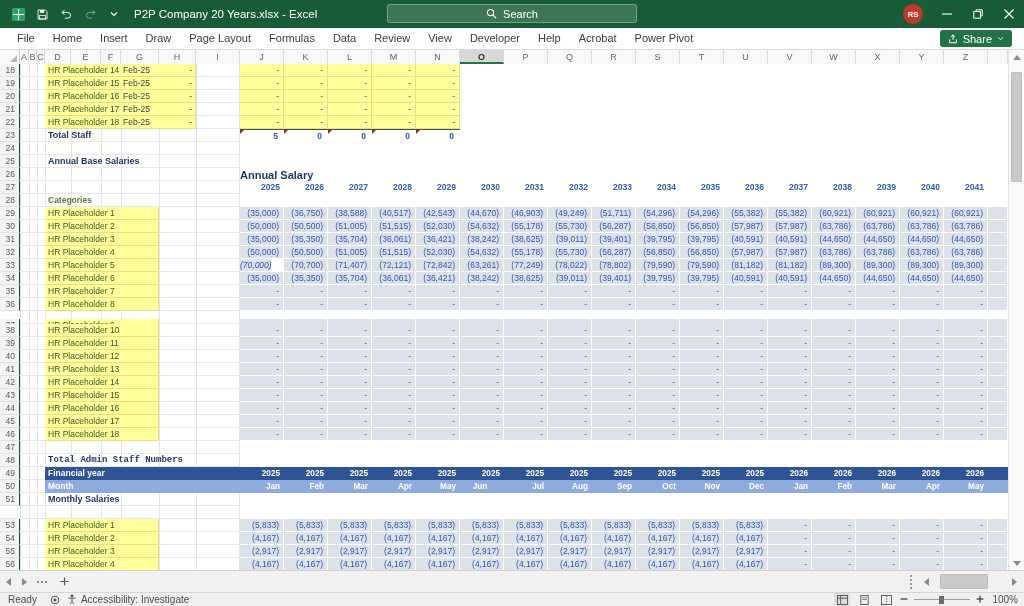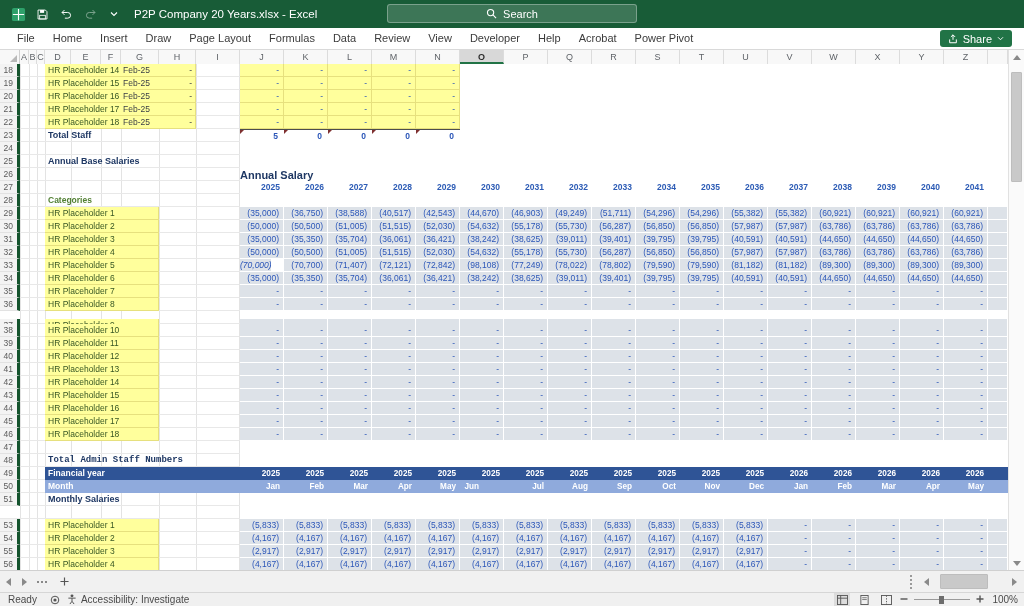--- a/index.html
+++ b/index.html
@@ -44,21 +44,21 @@
       repeating-linear-gradient(to bottom,rgba(0,0,0,0) 0 12px,#e8e8e8 12px 13px),
       linear-gradient(#e3e3e3,#e3e3e3),linear-gradient(#e3e3e3,#e3e3e3),linear-gradient(#e3e3e3,#e3e3e3),
       linear-gradient(#e3e3e3,#e3e3e3),linear-gradient(#e3e3e3,#e3e3e3),linear-gradient(#e3e3e3,#e3e3e3),
       linear-gradient(#e3e3e3,#e3e3e3),linear-gradient(#e3e3e3,#e3e3e3),linear-gradient(#e3e3e3,#e3e3e3),
       linear-gradient(#e3e3e3,#e3e3e3);
     background-size:240px 506px,1px 506px,1px 506px,1px 506px,1px 506px,1px 506px,1px 506px,1px 506px,1px 506px,1px 506px,1px 506px;
     background-position:0 0,20px 0,29px 0,37px 0,45px 0,71px 0,101px 0,121px 0,159px 0,196px 0,239px 0;
     background-repeat:no-repeat}
   #rows{position:absolute;left:0;top:14px;width:1008px;height:506px;overflow:hidden}
   .xrow{position:absolute;left:0;width:1008px;height:13px}
-  .rownum{position:absolute;left:0;top:0;width:20px;height:13px;background:#f3f3f3;border-right:3px solid #14532d;
+  .rownum{position:absolute;left:0;top:0;width:20px;height:13px;background:#f3f3f3;border-right:1px solid #14532d;
     border-bottom:1px solid #e2e2e2;font-size:8.5px;color:#5a5a5a;text-align:right;padding-right:4px;line-height:13px}
   .cellbase{position:absolute;top:0;height:13px;line-height:12px;font-size:8.5px;white-space:nowrap;overflow:visible}
   .ycell{background:var(--input_yellow,#ffff9c);border-bottom:1px solid #e6e07e;border-right:1px solid #e6e07e;
     color:#375623;overflow:hidden}
   .ycell.pl{padding-left:3px}
   .ynum{text-align:right;padding-right:4px;color:var(--value_blue,#2b56b8)}
   .span-label{position:absolute;left:3px;top:0;line-height:12px}
   .span-date{position:absolute;left:78px;top:0;line-height:12px;color:#3b3f46}
   .span-dash{position:absolute;right:3px;top:0;line-height:12px;color:#3b3f46}
   .gcell{background:#dde2e8;border-right:1px solid #fff;border-bottom:1px solid #fff;
@@ -154,20 +154,39 @@
           </svg>
       </div>
       <div class="tb-title">P2P Company 20 Years.xlsx - Excel</div>
     </div>
     <div class="searchbox">
       <svg width="11" height="11" viewBox="0 0 12 12">
           <circle cx="5" cy="5" r="3.4" fill="none" stroke="#fff" stroke-width="1.2"></circle>
           <path d="M7.6 7.6 L11 11" stroke="#fff" stroke-width="1.2"></path>
         </svg>
       <span>Search</span>
+    </div>
+    <div class="tb-right">
+      <div class="avatar">RS</div>
+      <div class="winbtn">
+        <svg width="10" height="10" viewBox="0 0 10 10">
+            <rect x="0" y="4.5" width="10" height="1.1" fill="#fff"></rect>
+          </svg>
+      </div>
+      <div class="winbtn">
+        <svg width="10" height="10" viewBox="0 0 10 10">
+            <rect x="0.8" y="2.6" width="6.6" height="6.6" fill="none" stroke="#fff" stroke-width="1"></rect>
+            <path d="M3 2.6 V0.8 H9.2 V7 H7.6" fill="none" stroke="#fff" stroke-width="1"></path>
+          </svg>
+      </div>
+      <div class="winbtn">
+        <svg width="10" height="10" viewBox="0 0 10 10">
+            <path d="M0.5 0.5 L9.5 9.5 M9.5 0.5 L0.5 9.5" stroke="#fff" stroke-width="1.1"></path>
+          </svg>
+      </div>
     </div>
   </div>
 
   <div class="ribbonbar">
     <div id="ribbon-tabs" class="rtabs">
         <div class="rtab">File</div>
         <div class="rtab">Home</div>
         <div class="rtab">Insert</div>
         <div class="rtab">Draw</div>
         <div class="rtab">Page Layout</div>
@@ -423,21 +442,21 @@
           <div class="cellbase gcell" style="left: 988px; width: 20px;"></div>
         </div>
         <div class="xrow" style="top: 195px;">
           <div class="rownum">33</div>
           <div class="cellbase ycell pl" style="left: 45px; width: 114px;">HR Placeholder 5</div>
           <div class="cellbase gcell" style="left: 240px; width: 32px; font-style: italic;">(70,000)</div>
           <div class="cellbase gcell" style="left: 284px; width: 44px;">(70,700)</div>
           <div class="cellbase gcell" style="left: 328px; width: 44px;">(71,407)</div>
           <div class="cellbase gcell" style="left: 372px; width: 44px;">(72,121)</div>
           <div class="cellbase gcell" style="left: 416px; width: 44px;">(72,842)</div>
-          <div class="cellbase gcell" style="left: 460px; width: 44px;">(98,108)</div>
+          <div class="cellbase gcell" style="left: 460px; width: 44px;">(63,261)</div>
           <div class="cellbase gcell" style="left: 504px; width: 44px;">(77,249)</div>
           <div class="cellbase gcell" style="left: 548px; width: 44px;">(78,022)</div>
           <div class="cellbase gcell" style="left: 592px; width: 44px;">(78,802)</div>
           <div class="cellbase gcell" style="left: 636px; width: 44px;">(79,590)</div>
           <div class="cellbase gcell" style="left: 680px; width: 44px;">(79,590)</div>
           <div class="cellbase gcell" style="left: 724px; width: 44px;">(81,182)</div>
           <div class="cellbase gcell" style="left: 768px; width: 44px;">(81,182)</div>
           <div class="cellbase gcell" style="left: 812px; width: 44px;">(89,300)</div>
           <div class="cellbase gcell" style="left: 856px; width: 44px;">(89,300)</div>
           <div class="cellbase gcell" style="left: 900px; width: 44px;">(89,300)</div>
@@ -762,21 +781,21 @@
         </div>
         <div class="xrow" style="top: 416px;">
           <div class="rownum">50</div>
           <div class="cellbase band2" style="left: 45px; width: 963px;">
             <div class="bandlab">Month</div>
             <div class="bandval" style="left: 195px; width: 44px;">Jan</div>
             <div class="bandval" style="left: 239px; width: 44px;">Feb</div>
             <div class="bandval" style="left: 283px; width: 44px;">Mar</div>
             <div class="bandval" style="left: 327px; width: 44px;">Apr</div>
             <div class="bandval" style="left: 371px; width: 44px;">May</div>
-            <div class="bandval" style="left: 394px; width: 44px;">Jun</div>
+            <div class="bandval" style="left: 415px; width: 44px; text-align: center;">Jun</div>
             <div class="bandval" style="left: 459px; width: 44px;">Jul</div>
             <div class="bandval" style="left: 503px; width: 44px;">Aug</div>
             <div class="bandval" style="left: 547px; width: 44px;">Sep</div>
             <div class="bandval" style="left: 591px; width: 44px;">Oct</div>
             <div class="bandval" style="left: 635px; width: 44px;">Nov</div>
             <div class="bandval" style="left: 679px; width: 44px;">Dec</div>
             <div class="bandval" style="left: 723px; width: 44px;">Jan</div>
             <div class="bandval" style="left: 767px; width: 44px;">Feb</div>
             <div class="bandval" style="left: 811px; width: 44px;">Mar</div>
             <div class="bandval" style="left: 855px; width: 44px;">Apr</div>

